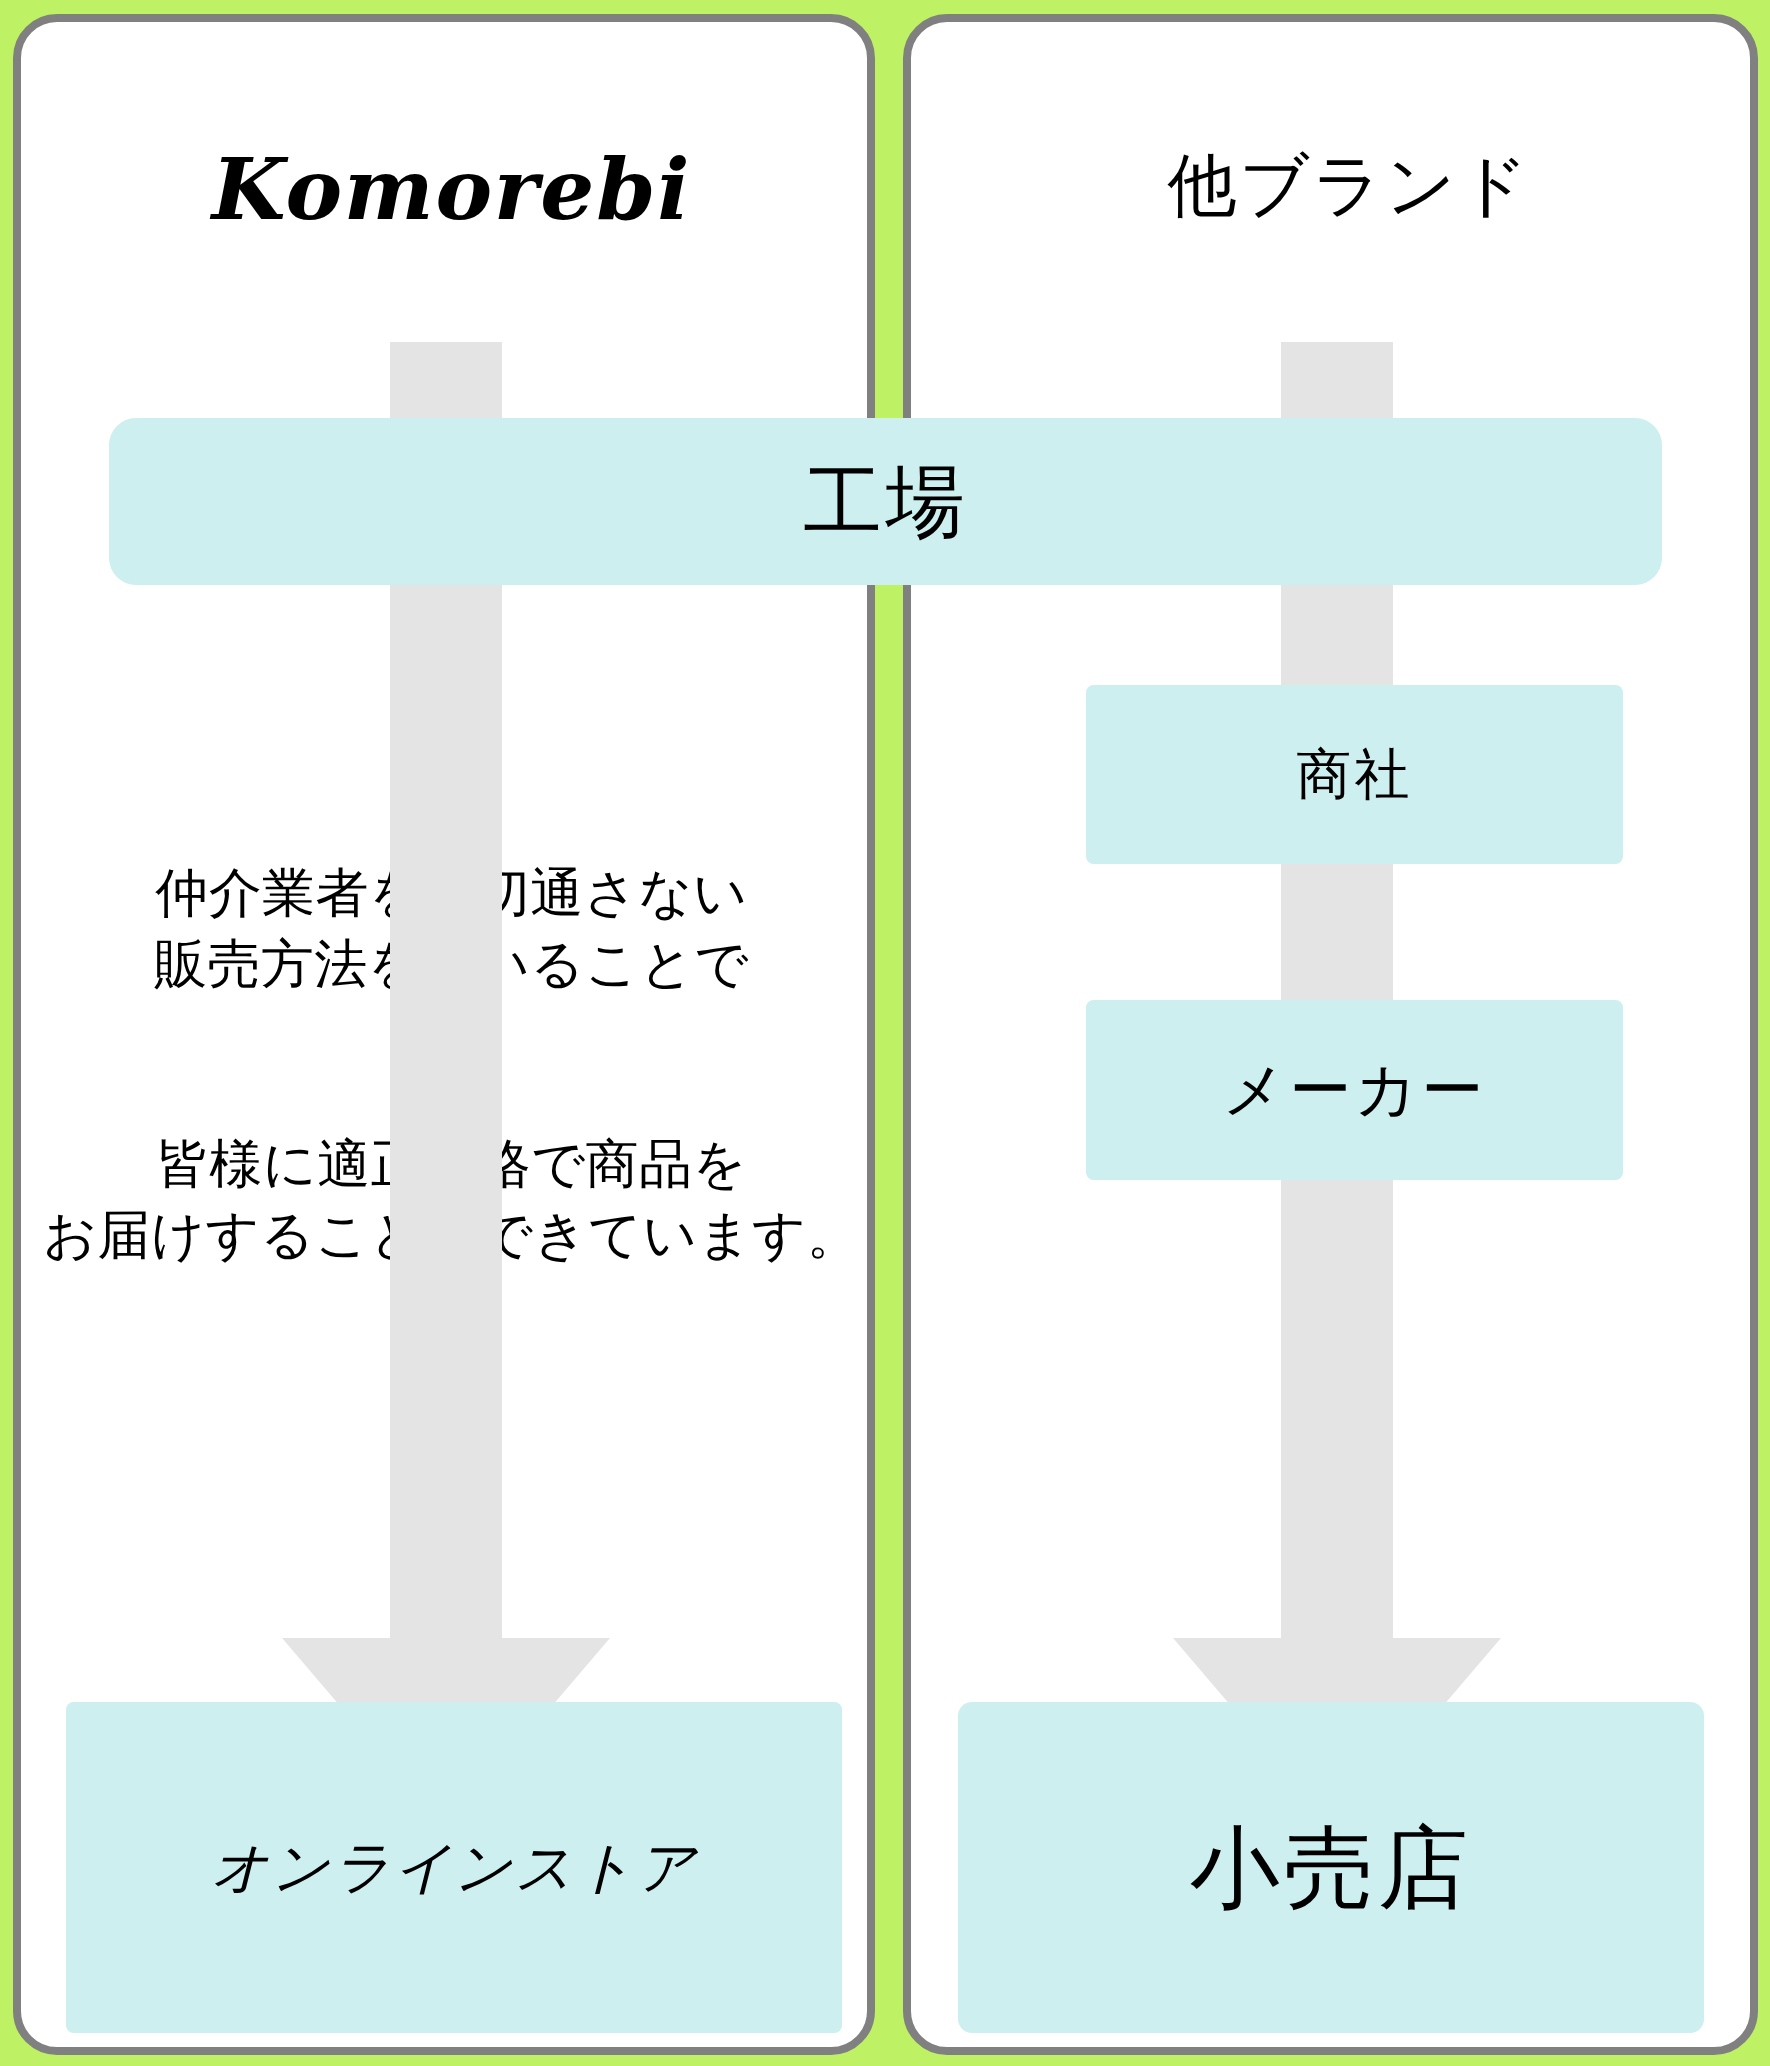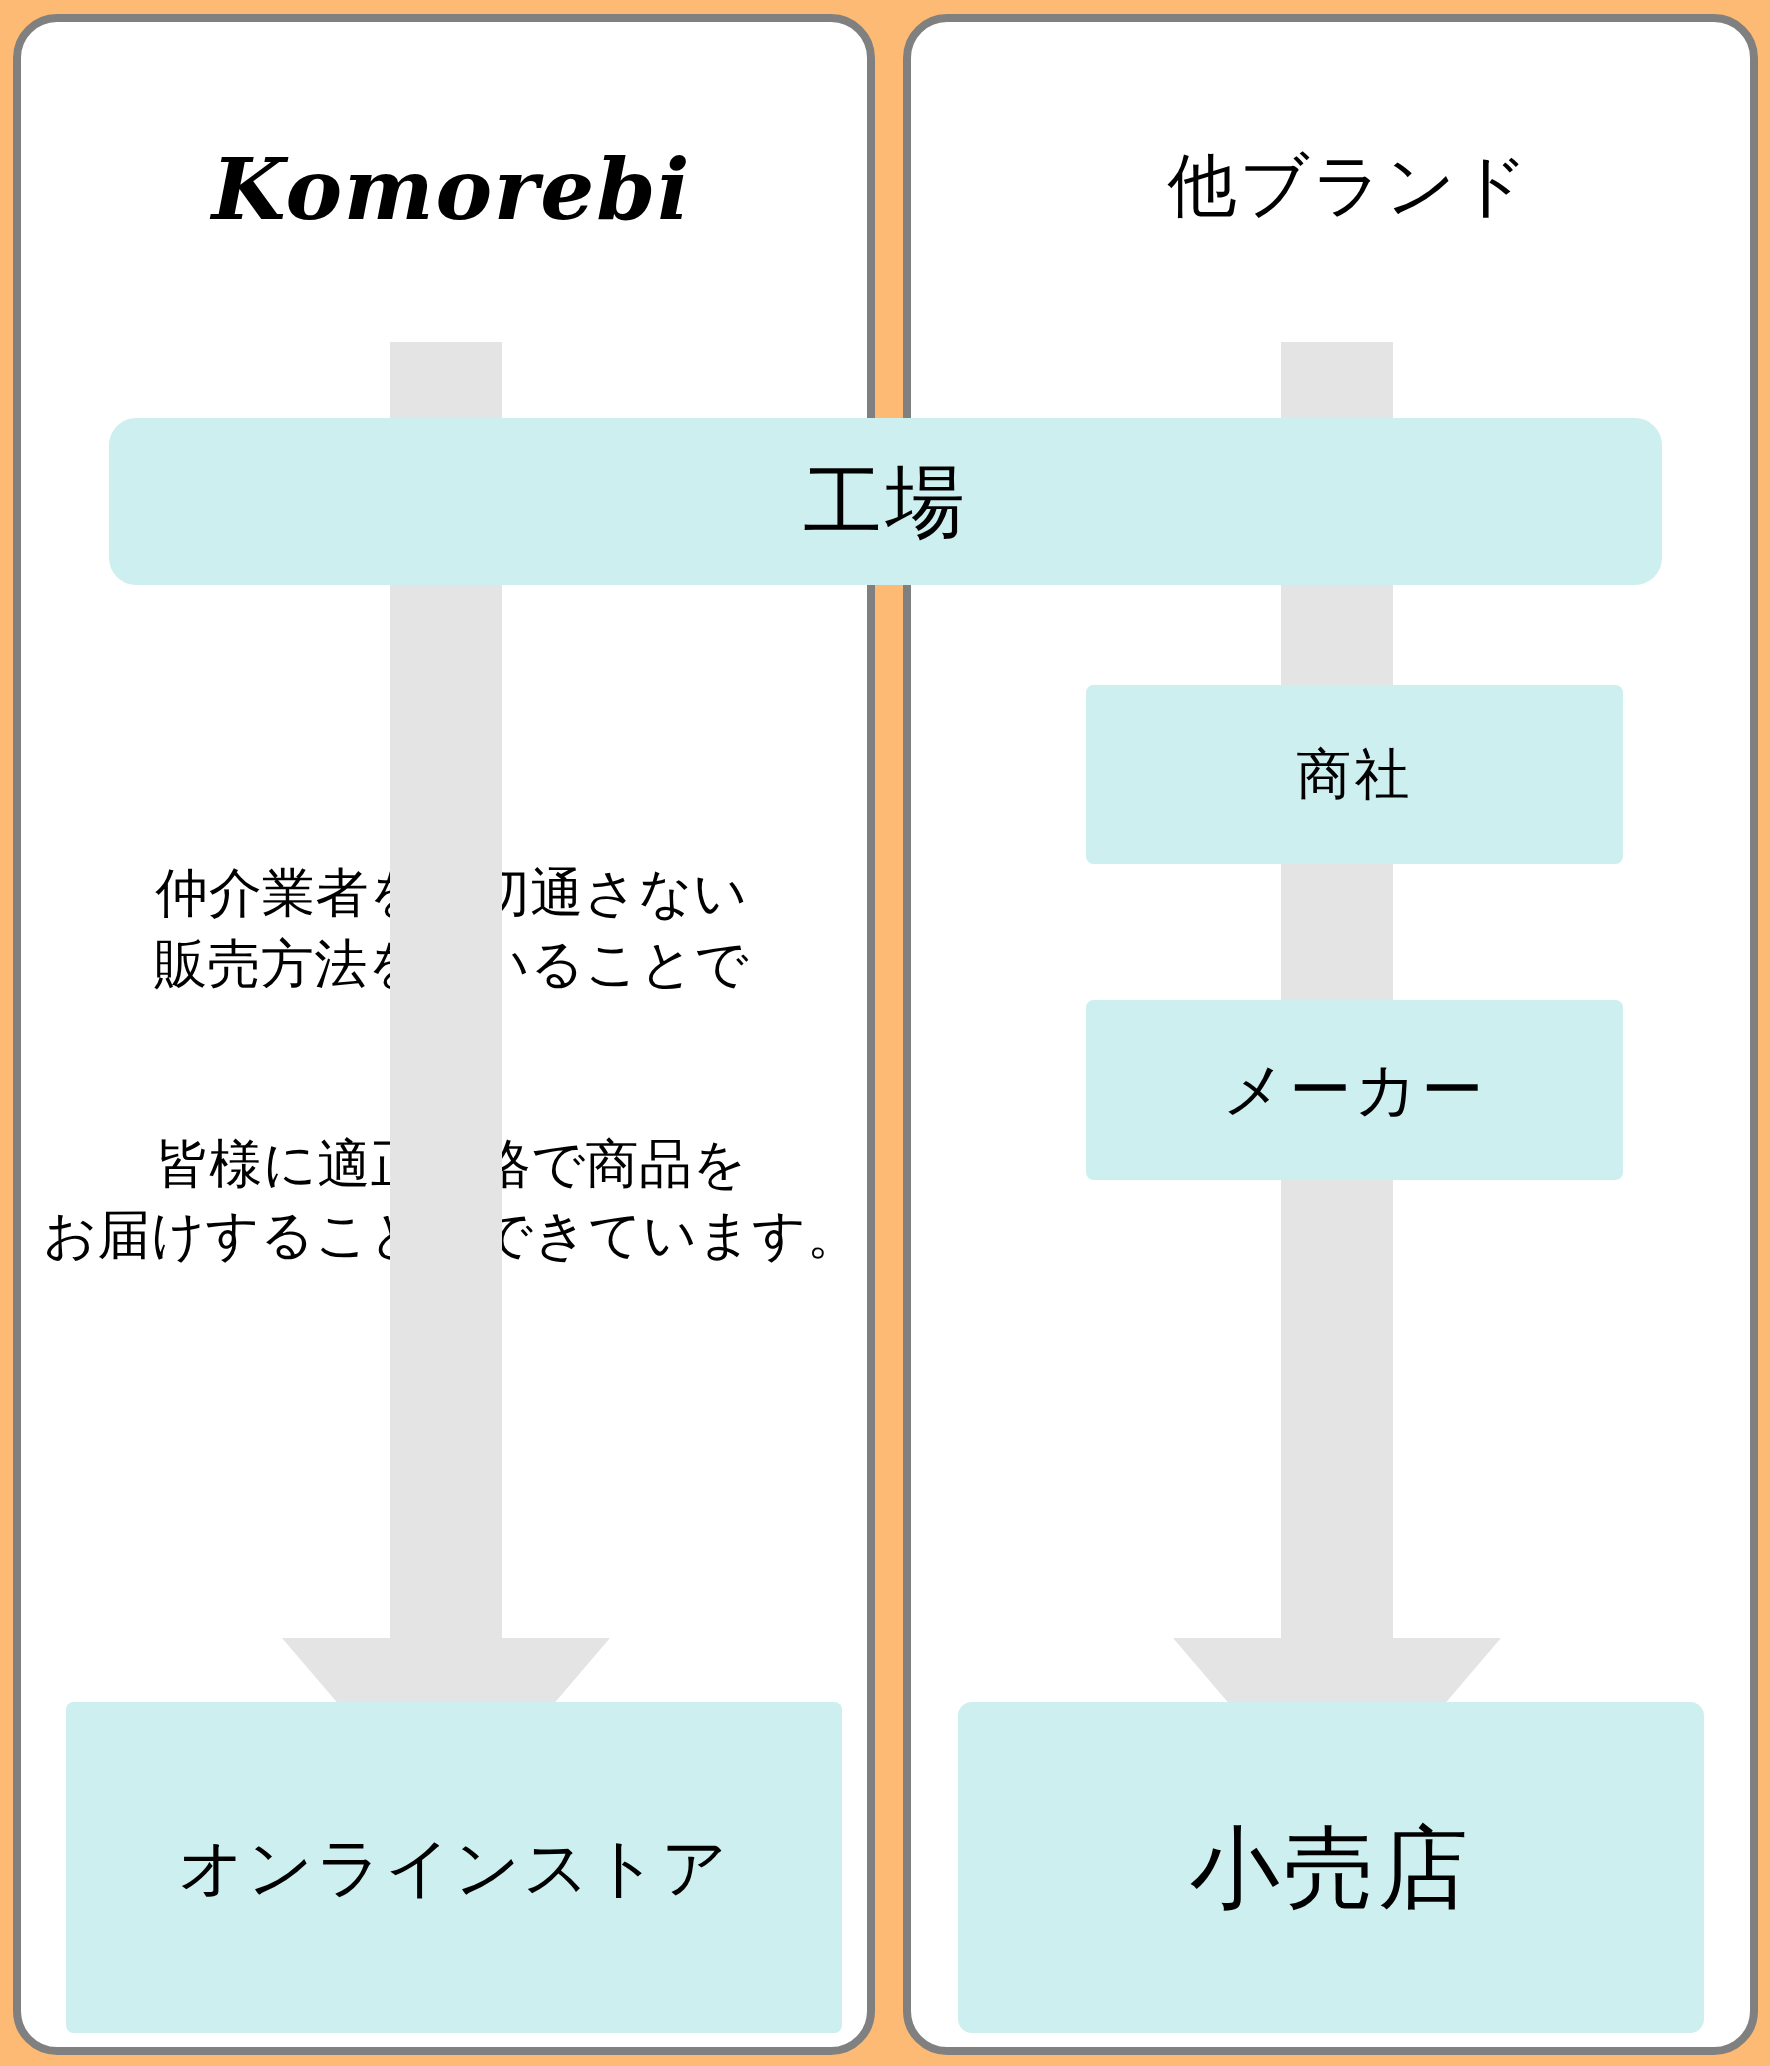--- a/index.html
+++ b/index.html
@@ -7,21 +7,21 @@
     padding: 0;
     background: #ffffff;
   }
   body {
     font-family: "Liberation Sans", "DejaVu Sans", sans-serif;
   }
   #stage {
     position: relative;
     width: 1771px;
     height: 2066px;
-    background: #fdba74;
+    background: #bef264;
     overflow: hidden;
   }
 
   
   .panel {
     position: absolute;
     box-sizing: border-box;
     background: #ffffff;
     border: 8.3px solid #808080;
     border-radius: 44px;
@@ -92,22 +92,23 @@
     font-size: 62px;
     letter-spacing: 3.3px;
   }
   #box-wholesaler {
     left: 1086px; top: 1316px; width: 537px; height: 179px;
     font-size: 62px;
     letter-spacing: 2.5px;
   }
   #box-online-store {
     left: 66px;  top: 1702px; width: 776px; height: 331px;
-    font-size: 65px;
+    font-size: 57px;
     letter-spacing: 2.5px;
+    font-style: italic;
   }
   #box-retail-store {
     left: 958px; top: 1702px; width: 746px; height: 331px;
     font-size: 90px;
     letter-spacing: 4.2px;
     border-radius: 14px;
   }
 
   
   .copy {

